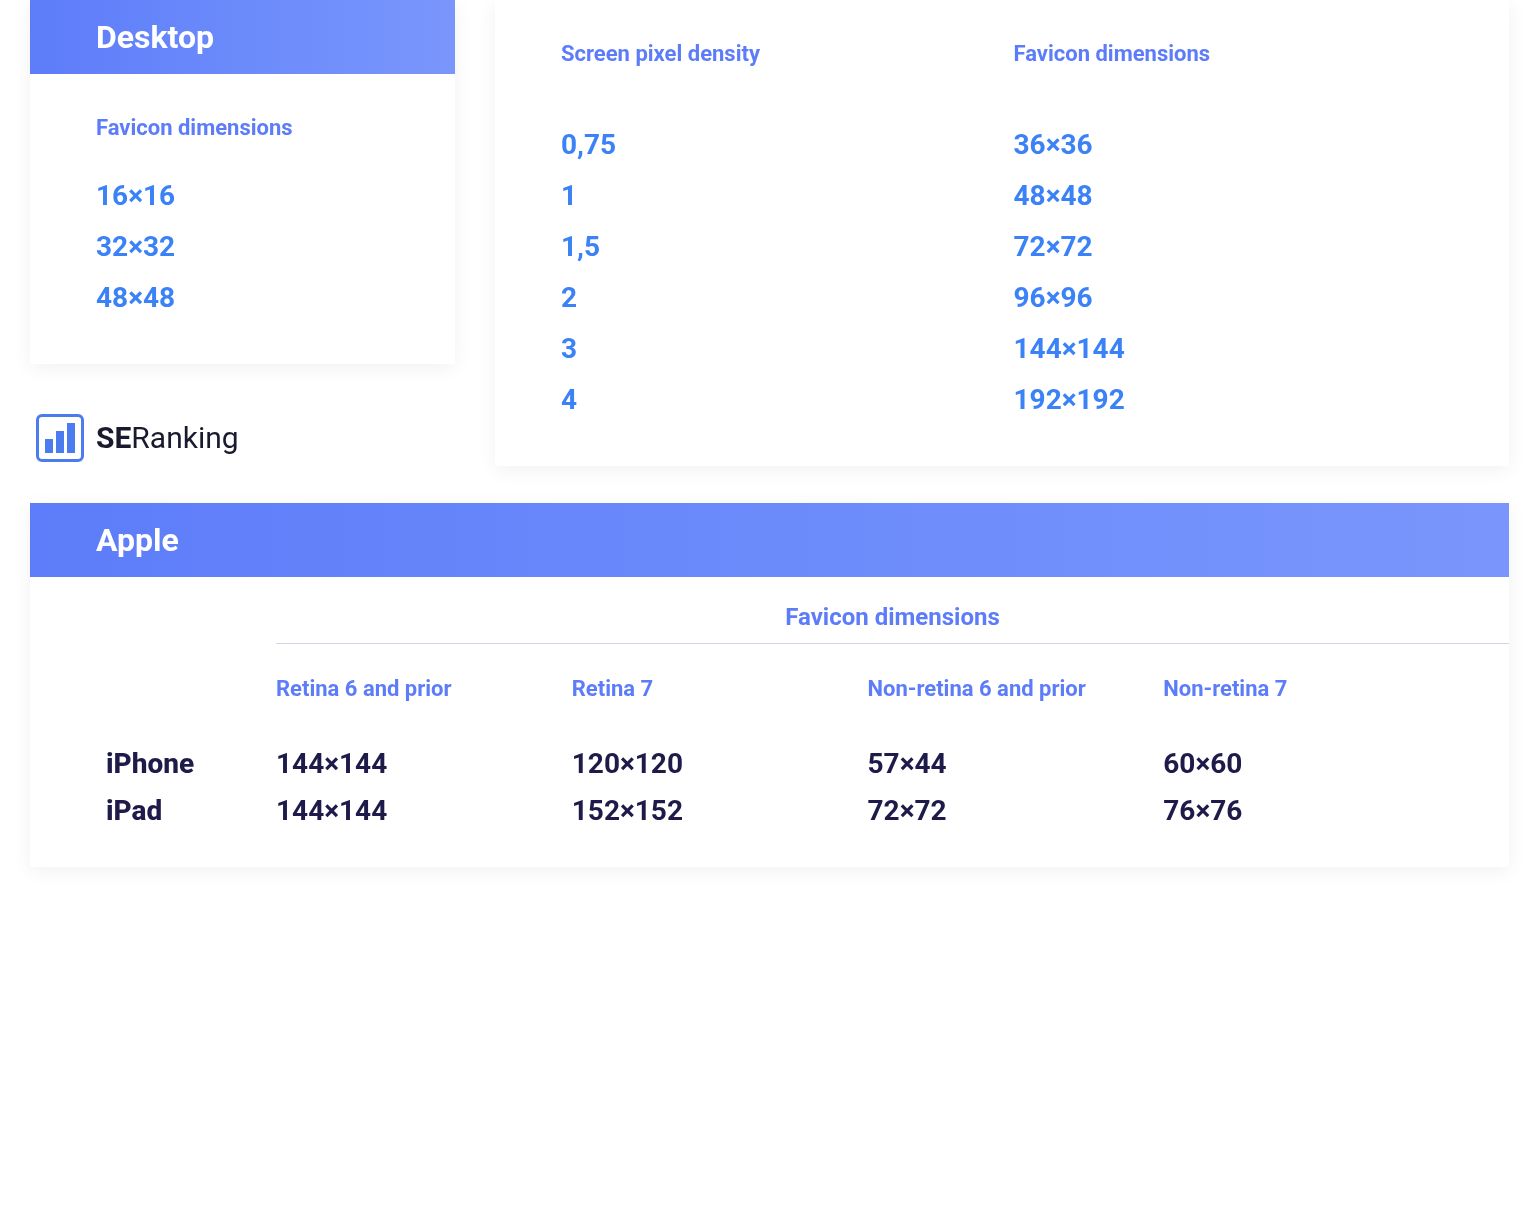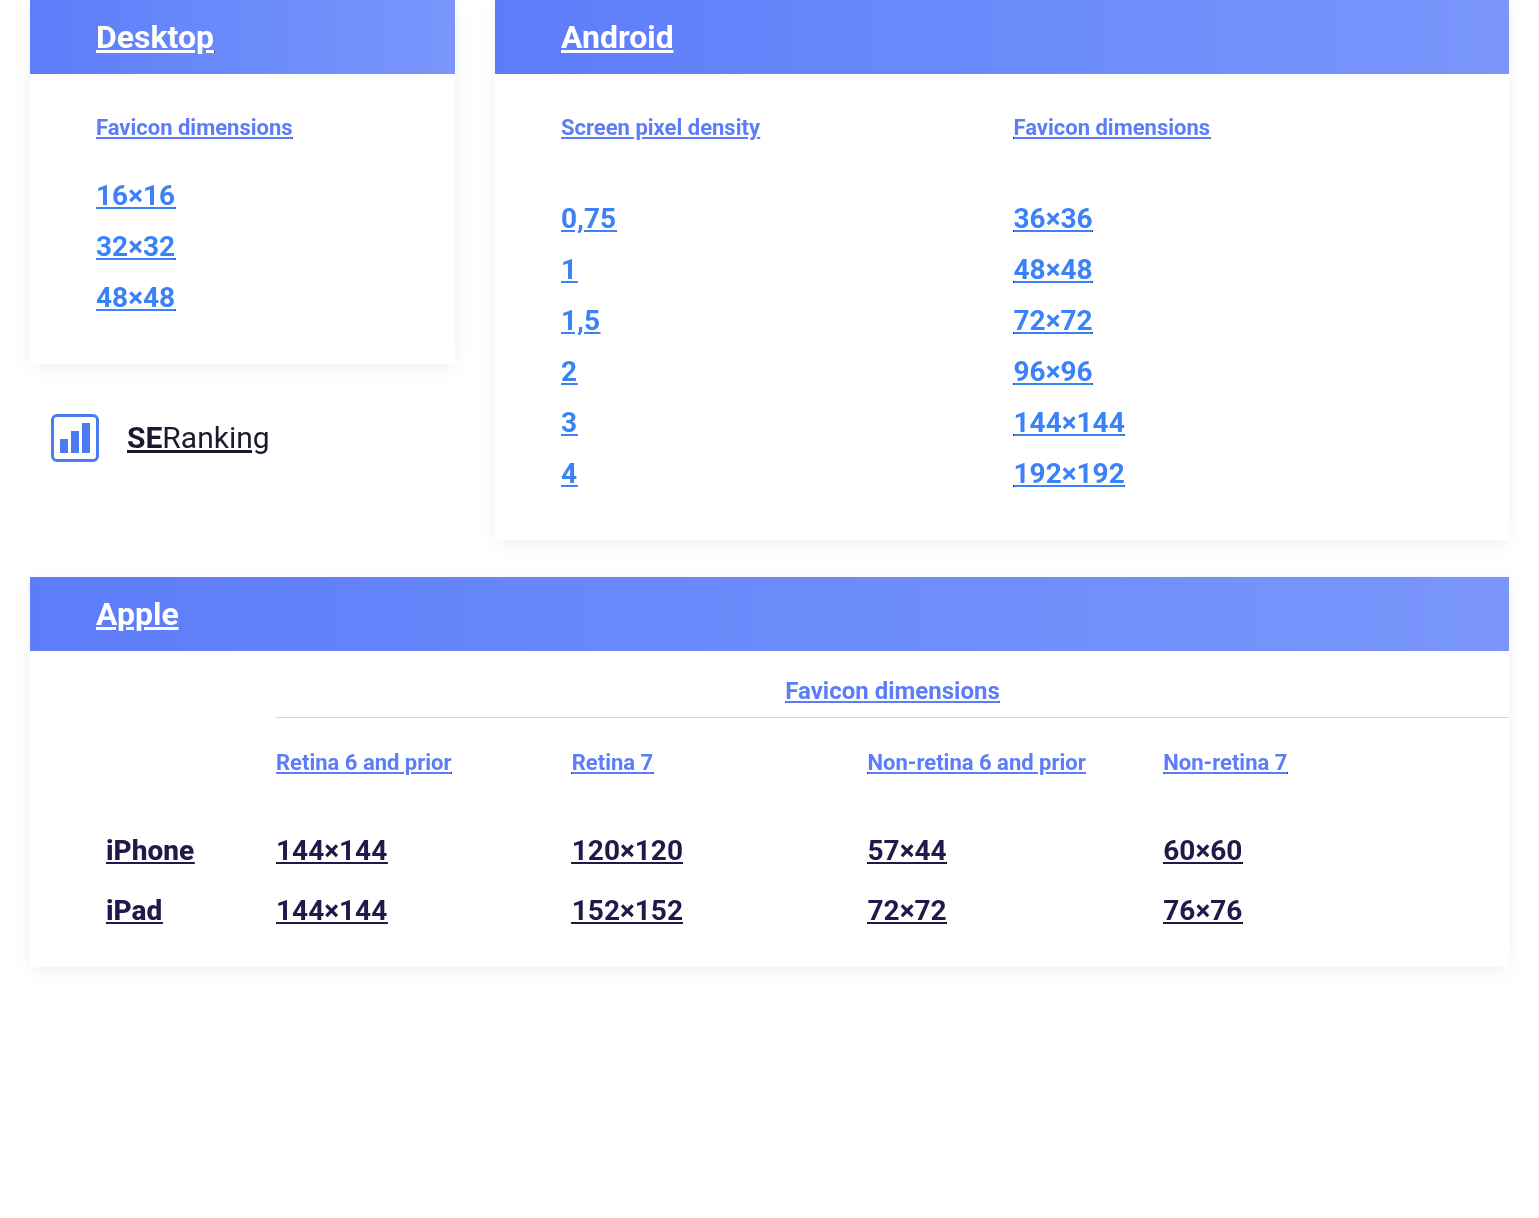--- a/index.html
+++ b/index.html
@@ -1,15 +1,15 @@
 <!DOCTYPE html>
 <html><head>
 <meta charset="utf-8">
 <style>
-  * { box-sizing: border-box; margin: 0; padding: 0; text-decoration: underline; }
+  * { box-sizing: border-box; margin: 0; padding: 0; }
   body {
     font-family: -apple-system, BlinkMacSystemFont, "Segoe UI", Roboto, "Helvetica Neue", Arial, sans-serif;
     background: #ffffff;
     width: 1539px;
     padding: 0;
   }
   .container {
     padding: 0 30px 40px 30px;
   }
   .top-row {
@@ -60,23 +60,23 @@
   }
   .android-grid {
     display: grid;
     grid-template-columns: 1fr 1fr;
     column-gap: 20px;
     gap: 23px;
   }
   .logo-block {
     display: flex;
     align-items: center;
-    gap: 28px;
+    gap: 12px;
     margin-top: 50px;
-    margin-left: 21px;
+    margin-left: 6px;
   }
   .logo-icon {
     width: 48px;
     height: 48px;
     border: 3px solid #4a7cf0;
     border-radius: 6px;
     display: flex;
     align-items: flex-end;
     justify-content: center;
     gap: 3px;
@@ -102,21 +102,21 @@
     text-align: center;
     padding-bottom: 12px;
     margin-left: 170px;
     border-bottom: 1px solid #d0d6e6;
     margin-right: -50px;
   }
   .apple-grid {
     display: grid;
     grid-template-columns: 170px 1fr 1fr 1fr 1fr;
     margin-top: 30px;
-    row-gap: 27px;
+    row-gap: 14px;
   }
   .apple-col-header {
     color: #5d7cf9;
     font-size: 22px;
     font-weight: 700;
     line-height: 1.35;
     padding-bottom: 30px;
   }
   .apple-row-label {
     color: #1e1b4b;
@@ -154,21 +154,20 @@
             <div class="bar2"></div>
             <div class="bar3"></div>
         </div>
         <div class="logo-text">
           <span class="bold">SE</span><span class="light">Ranking</span>
         </div>
       </div>
     </div>
 
     <div class="card card-android">
-      <div class="card-header">Android</div>
       <div class="card-body">
         <div class="android-grid">
           <div class="col-header">Screen pixel density</div>
           <div class="col-header">Favicon dimensions</div>
 
           <div class="value-list">
             <div class="value">0,75</div>
             <div class="value">1</div>
             <div class="value">1,5</div>
             <div class="value">2</div>

